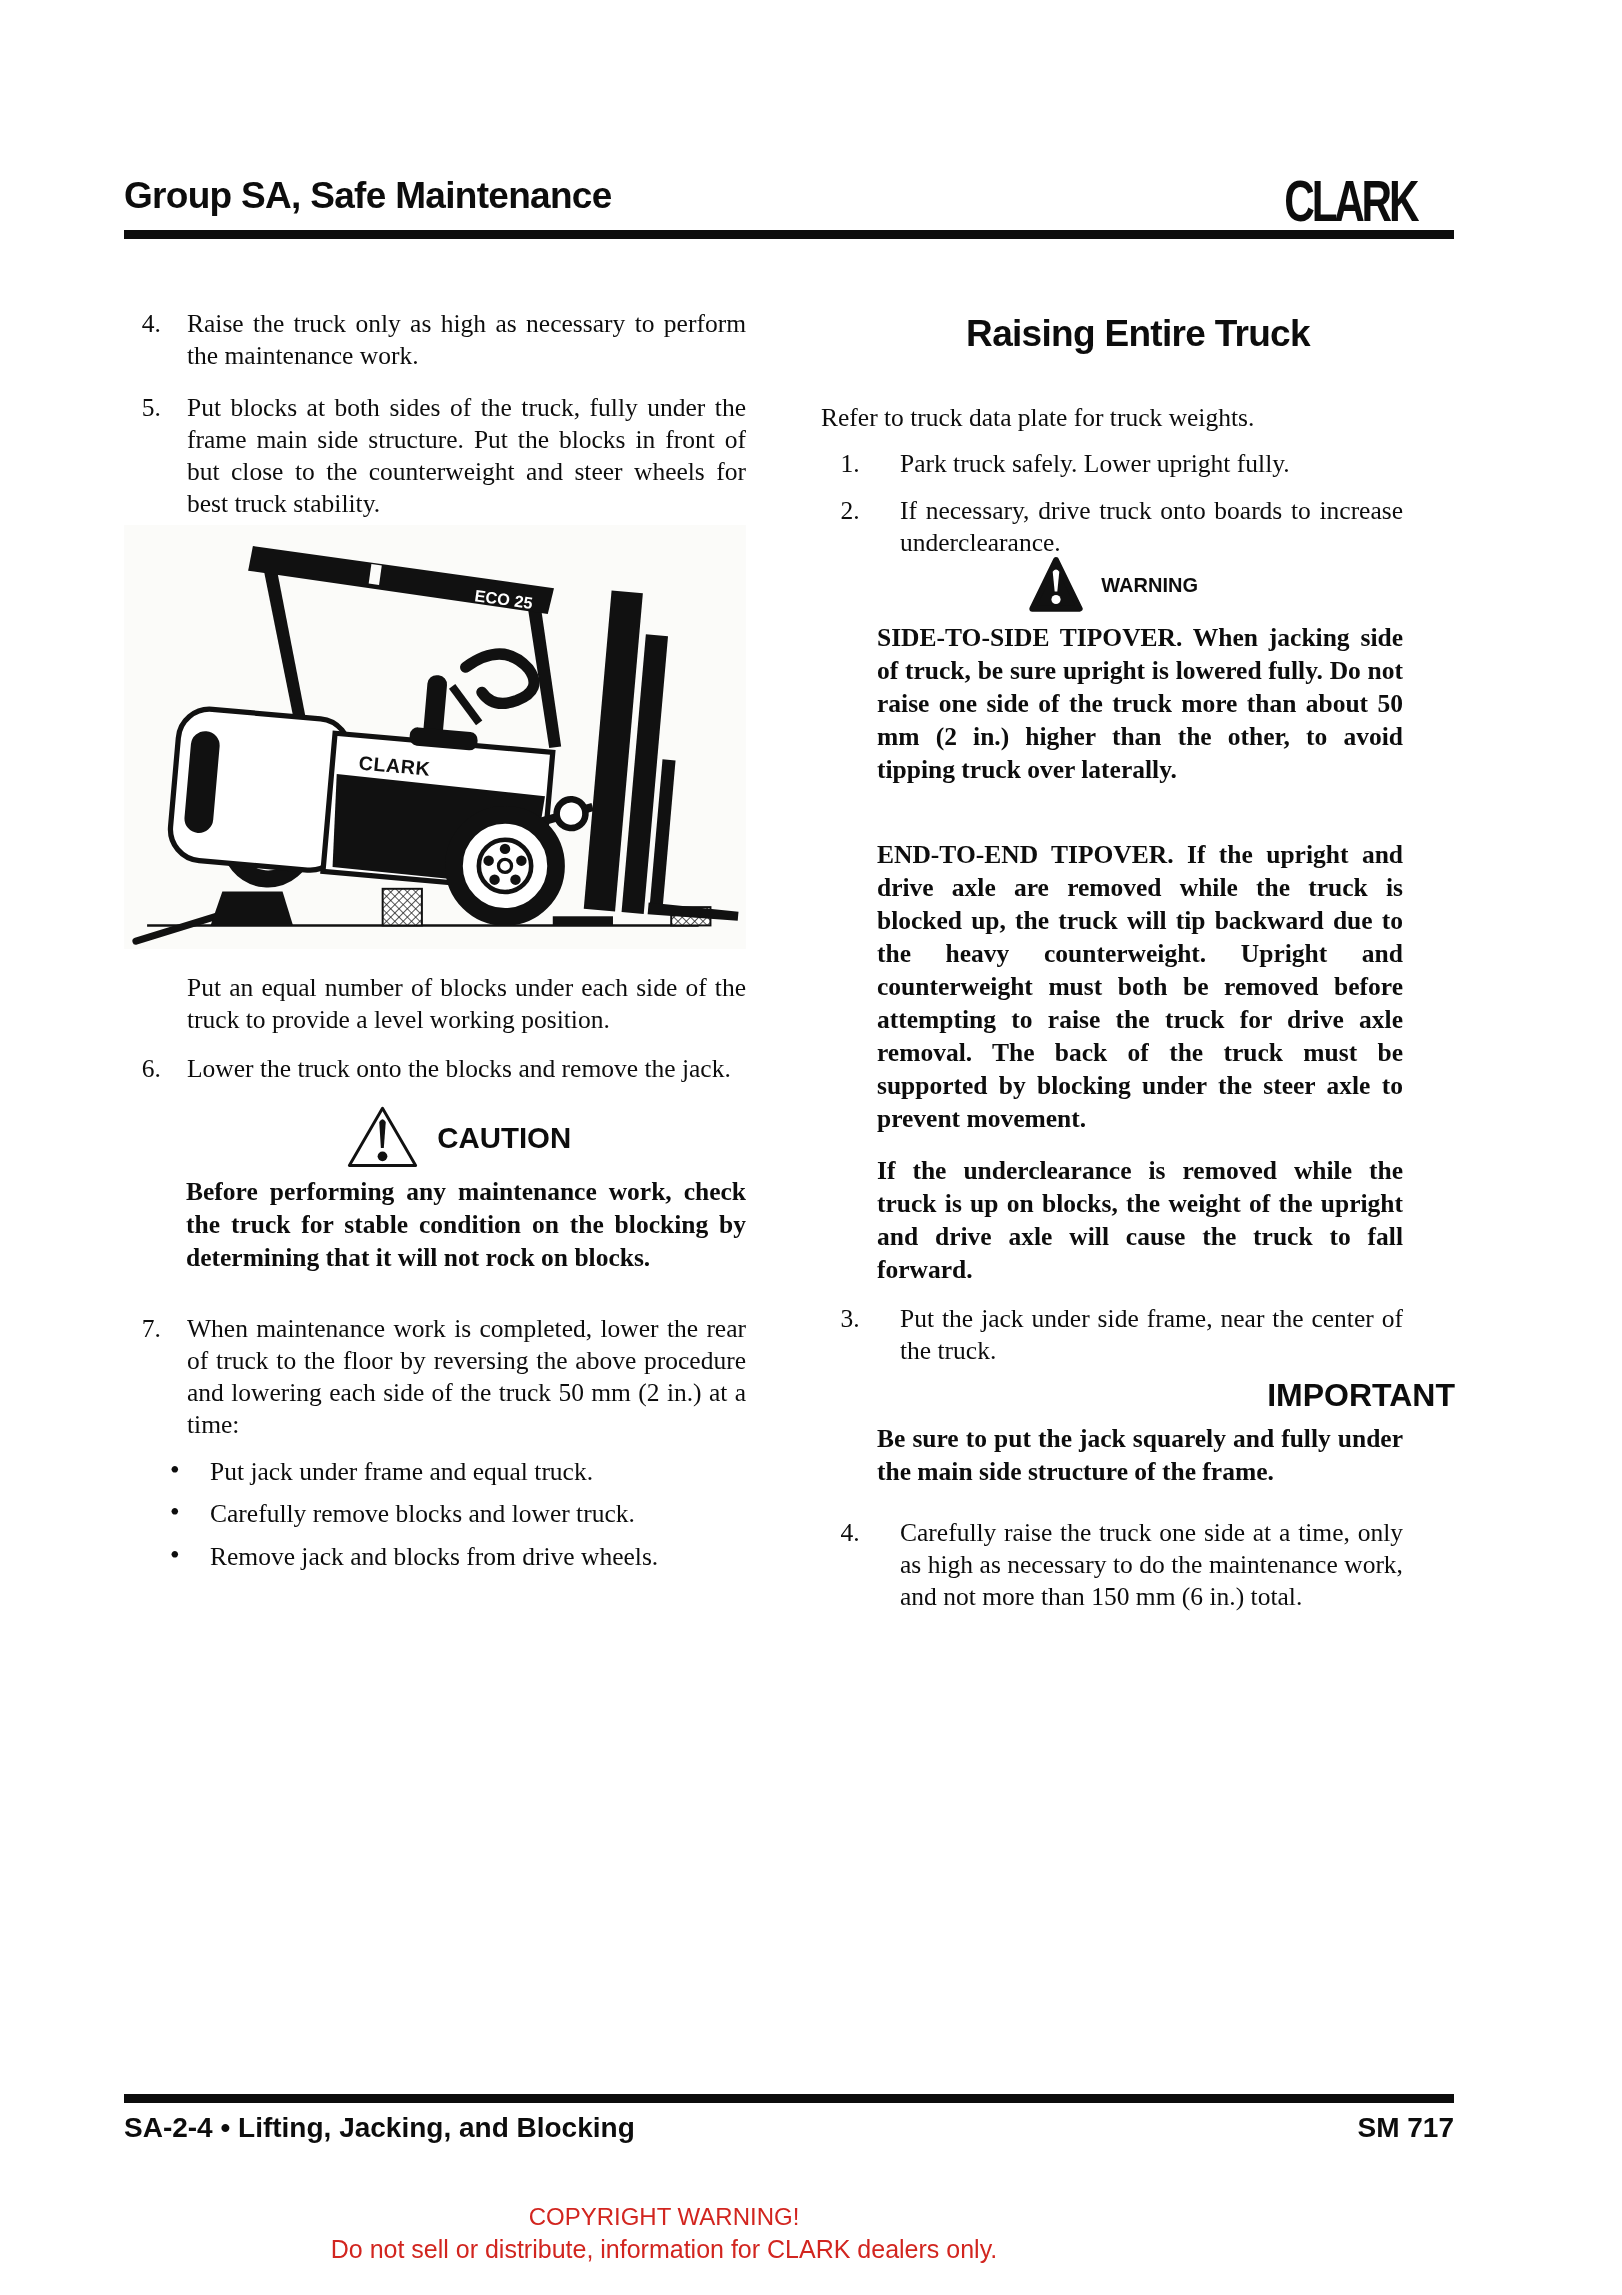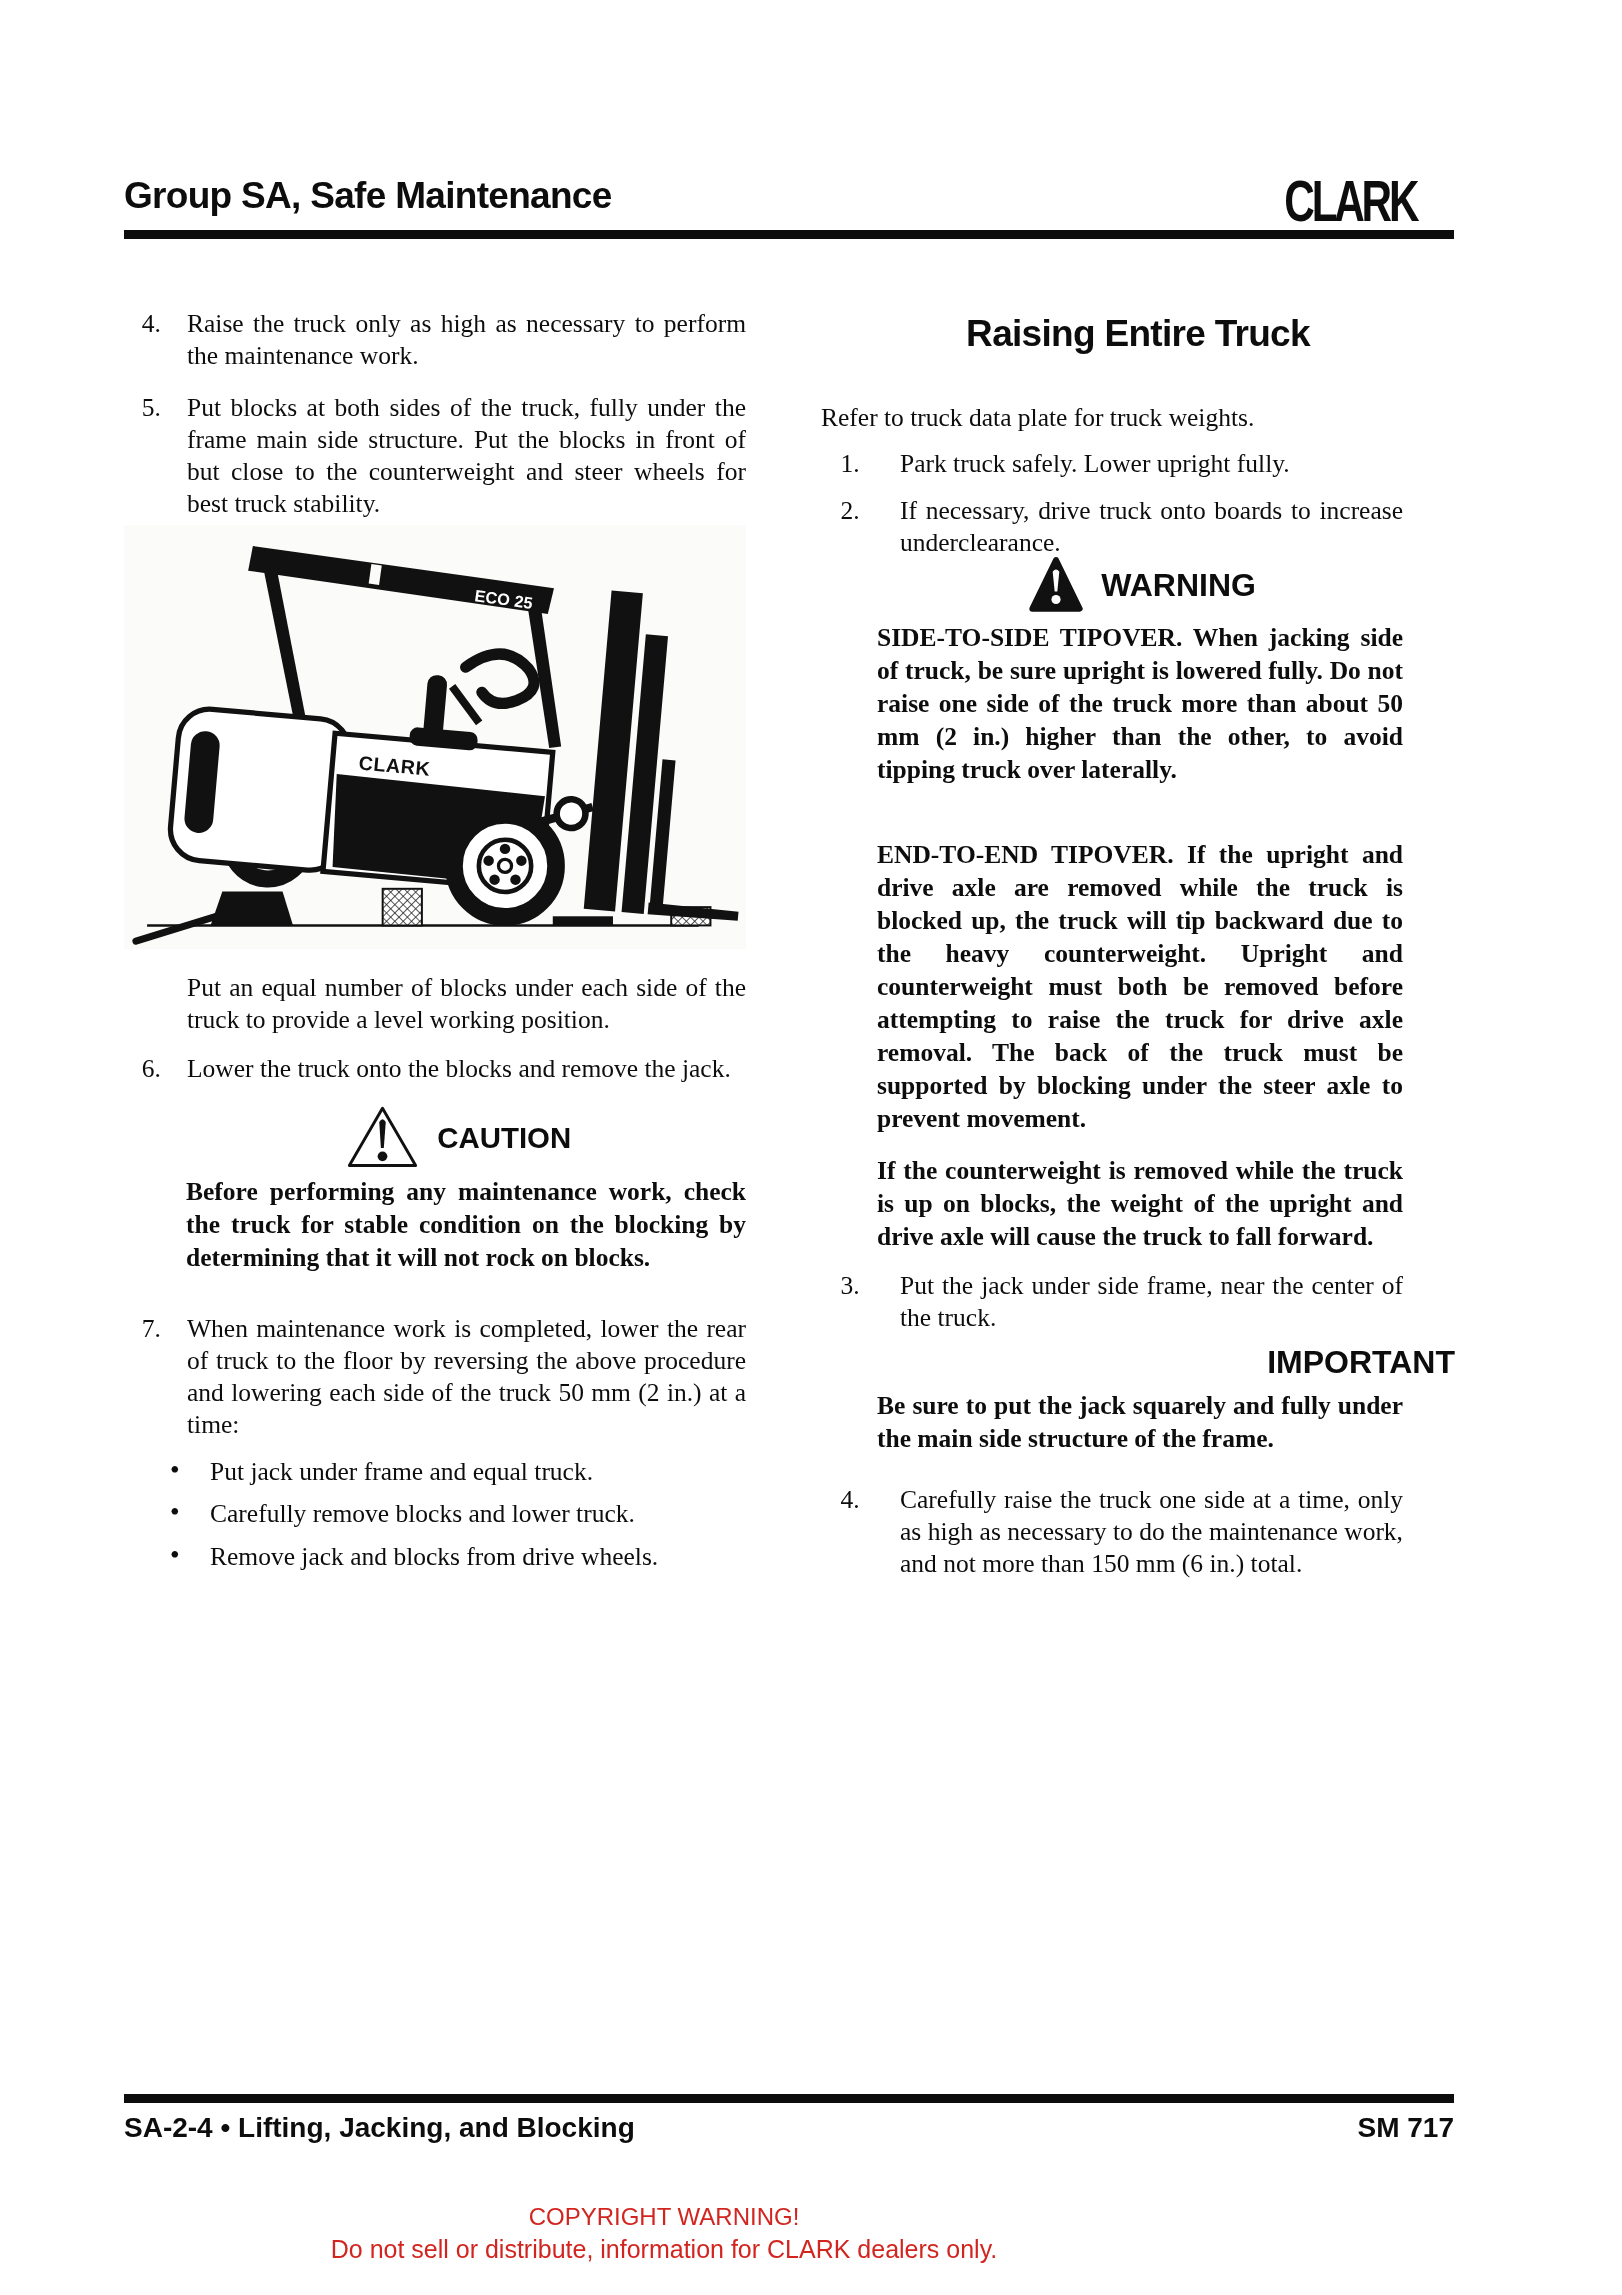--- a/index.html
+++ b/index.html
@@ -36,21 +36,21 @@
   }
   .important-heading{
     font-family:"Liberation Sans",sans-serif;font-weight:bold;font-size:32px;line-height:34px;
     text-align:right;margin-right:-52px;
   }
   .head-row{
     display:flex;align-items:center;gap:18.3px;
     font-family:"Liberation Sans",sans-serif;font-weight:bold;text-align:left;
   }
   .caution-row{padding-left:222px;font-size:29.4px;}
-  .warn-row{padding-left:208px;font-size:32px;}
+  .warn-row{padding-left:208px;font-size:20px;}
   
   .figure-wrap{width:622px;height:424px;margin-top:5.2px;}
   
   .ftr-rule{position:absolute;left:124px;top:2094px;width:1330px;height:9.2px;background:#0d0d0d;}
   .ftr-text{
     position:absolute;top:2112px;font-family:"Liberation Sans",sans-serif;
     font-weight:bold;font-size:28px;white-space:nowrap;
   }
   .ftr-left{left:124px;text-align:center;}
   .ftr-right{right:169px;}
@@ -213,21 +213,21 @@
         <path d="M36 24 q5 -7 10 0 l-3 30 h-4 z" fill="#fff"></path>
         <circle cx="41" cy="66" r="7" fill="#fff"></circle>
       </svg>
       <span>WARNING</span>
     </div>
 
     <div class="bold-para" style="margin-top:6.5px;">SIDE-TO-SIDE TIPOVER. When jacking side of truck, be sure upright is lowered fully. Do not raise one side of the truck more than about 50 mm (2 in.) higher than the other, to avoid tipping truck over laterally.</div>
 
     <div class="bold-para" style="margin-top:52px;">END-TO-END TIPOVER. If the upright and drive axle are removed while the truck is blocked up, the truck will tip backward due to the heavy counterweight. Upright and counterweight must both be removed before attempting to raise the truck for drive axle removal. The back of the truck must be supported by blocking under the steer axle to prevent movement.</div>
 
-    <div class="bold-para" style="margin-top:19.6px;">If the counterweight is removed while the truck is up on blocks, the weight of the upright and drive axle will cause the truck to fall forward.</div>
+    <div class="bold-para" style="margin-top:19.6px;">If the underclearance is removed while the truck is up on blocks, the weight of the upright and drive axle will cause the truck to fall forward.</div>
 
     <div class="oli" style="margin-top:16.4px;">
       <span class="num">3.</span>
       <span>Put the jack under side frame, near the center of the truck.</span>
     </div>
 
     <div class="important-heading" style="margin-top:11.8px;">IMPORTANT</div>
 
     <div class="bold-para" style="margin-top:9.2px;">Be sure to put the jack squarely and fully under the main side structure of the frame.</div>
 

